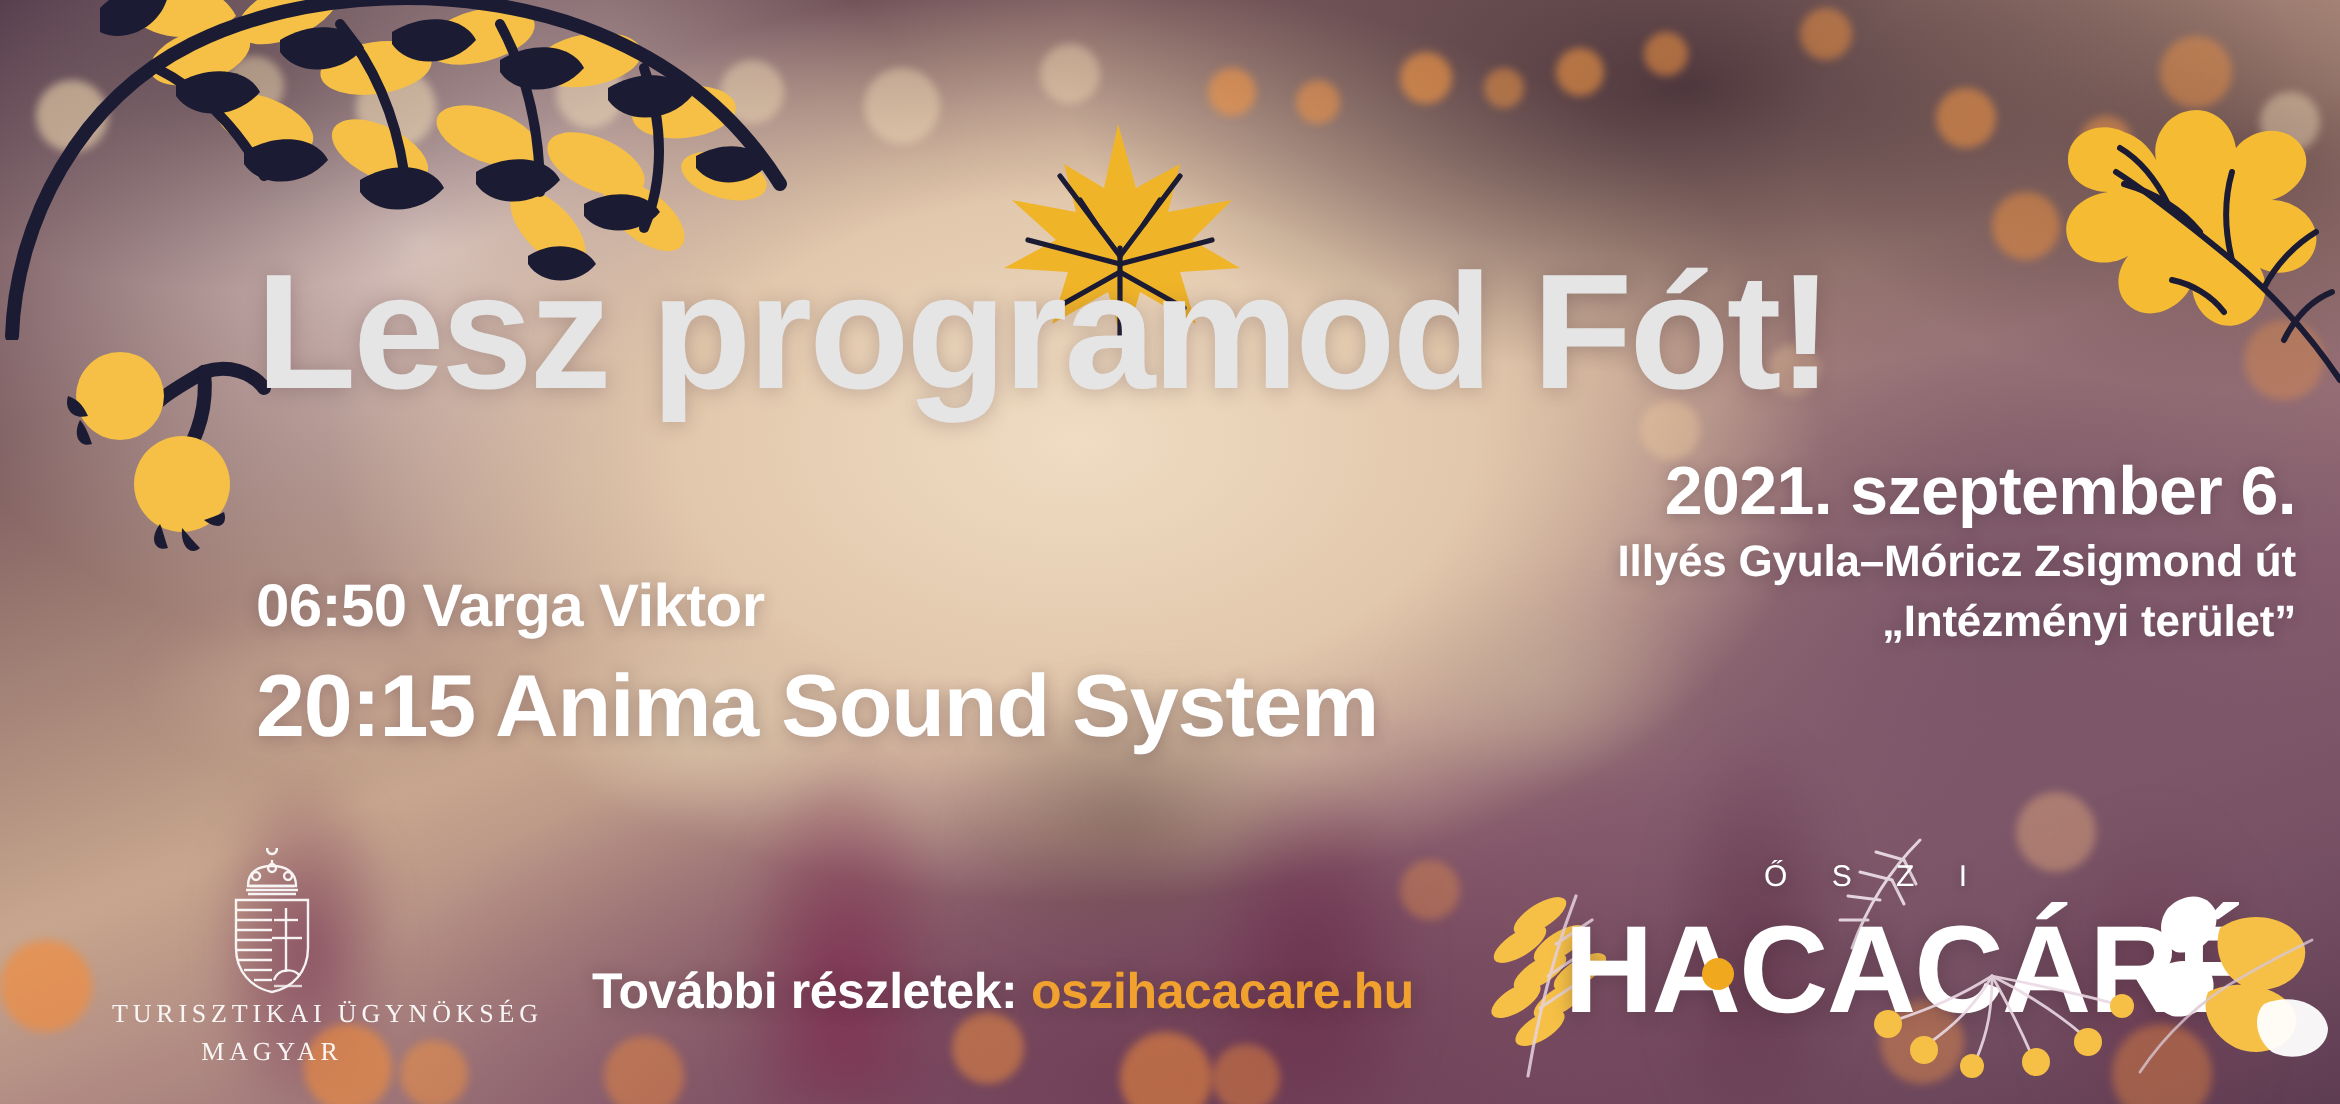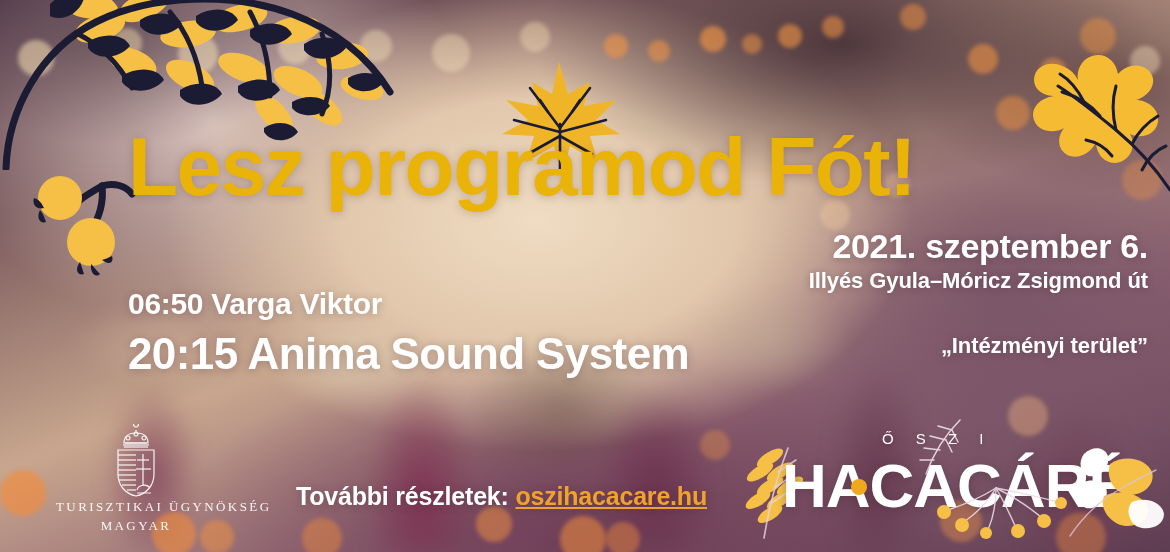--- a/index.html
+++ b/index.html
@@ -52,51 +52,51 @@
   .bokeh{position:absolute;border-radius:50%;filter:blur(2px);}
 
   
   .deco{position:absolute;pointer-events:none;}
   #branch-top-left{left:-8px;top:-10px;}
   #berries-left{left:28px;top:158px;}
   #maple-leaf{left:494px;top:58px;}
   #oak-leaf{left:1020px;top:52px;}
 
   
-  .txt{position:absolute;color:#eab308;font-weight:700;letter-spacing:-.01em;}
+  .txt{position:absolute;color:#e5e5e5;font-weight:700;letter-spacing:-.01em;}
 
   #headline{
     left:128px;top:126px;
     font-size:82px;line-height:1;
     font-weight:700;
     letter-spacing:-1.5px;
     text-shadow:0 1px 10px rgba(80,50,60,.28);
   }
 
   #info-block{
     position:absolute;right:22px;top:226px;
     text-align:right;color:#fff;
     text-shadow:0 1px 7px rgba(70,44,56,.35);
   }
   #info-date{font-size:34px;font-weight:700;line-height:1.18;letter-spacing:-.3px;}
   #info-street{font-size:22px;font-weight:700;line-height:1.35;letter-spacing:-.1px;}
-  #info-area{font-size:22px;font-weight:700;line-height:1.35;letter-spacing:-.1px;margin-top:35px;}
+  #info-area{font-size:22px;font-weight:700;line-height:1.35;letter-spacing:-.1px;}
 
   #lineup{position:absolute;left:128px;top:286px;color:#fff;
           text-shadow:0 1px 8px rgba(70,44,56,.32);}
   #lineup-1{font-size:30px;font-weight:700;line-height:1.2;letter-spacing:-.3px;}
   #lineup-2{font-size:44px;font-weight:700;line-height:1.25;letter-spacing:-.6px;margin-top:4px;}
 
   #more-info{
     position:absolute;left:296px;top:482px;
     font-size:25px;font-weight:700;color:#fff;letter-spacing:-.2px;
     text-shadow:0 1px 8px rgba(70,44,56,.38);
     white-space:nowrap;
   }
-  #more-info .url{color:#f0a12e;text-decoration:underline;}
+  #more-info .url{color:#f0a12e;}
 
   
   #mtu-logo{position:absolute;left:56px;top:424px;width:160px;text-align:center;color:#fff;}
   #mtu-crest{margin:0 auto;display:block;opacity:.92;}
   .mtu-line{font-family:"Liberation Serif", serif;font-size:13px;letter-spacing:2.4px;
             line-height:1.45;opacity:.93;white-space:nowrap;}
   #mtu-line-1{font-size:13px;}
   #mtu-line-2{font-size:13px;}
 
   

